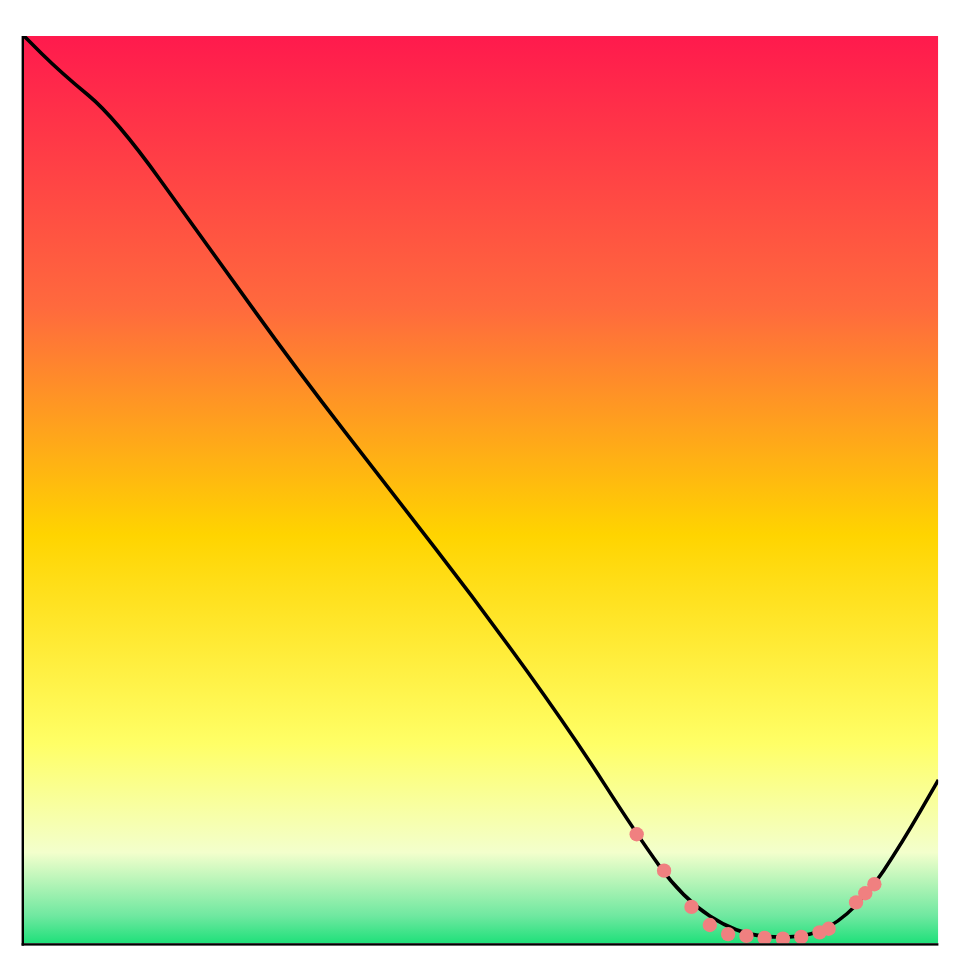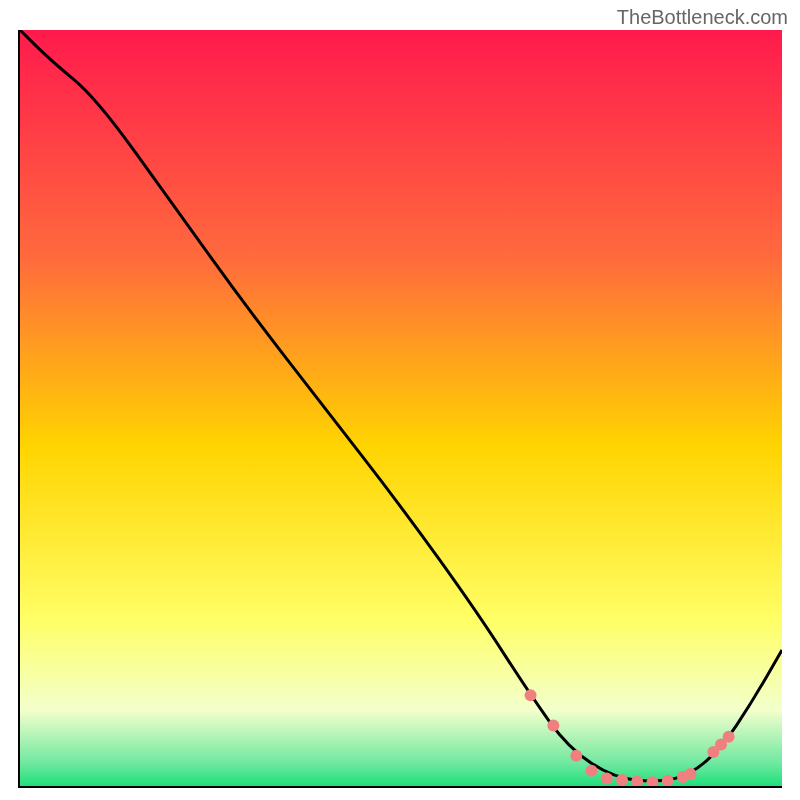--- a/index.html
+++ b/index.html
@@ -48,21 +48,20 @@
     left: 0; top: 0;
     width: 100%;
     height: 100%;
   }
 </style>
 </head>
 <body>
 
 <div class="chart-wrap">
 
-  <div class="watermark">TheBottleneck.com</div>
 
   <div class="plot-area">
 
     <svg class="bg" viewBox="0 0 764 758" preserveAspectRatio="none">
       <defs>
         <linearGradient id="grad" x1="0" y1="0" x2="0" y2="1">
           <stop id="g-stop-0" offset="0%" stop-color="#ff1a4d"></stop>
           <stop id="g-stop-1" offset="30%" stop-color="#ff6a3d"></stop>
           <stop id="g-stop-2" offset="55%" stop-color="#ffd400"></stop>
           <stop id="g-stop-3" offset="78%" stop-color="#ffff66"></stop>

